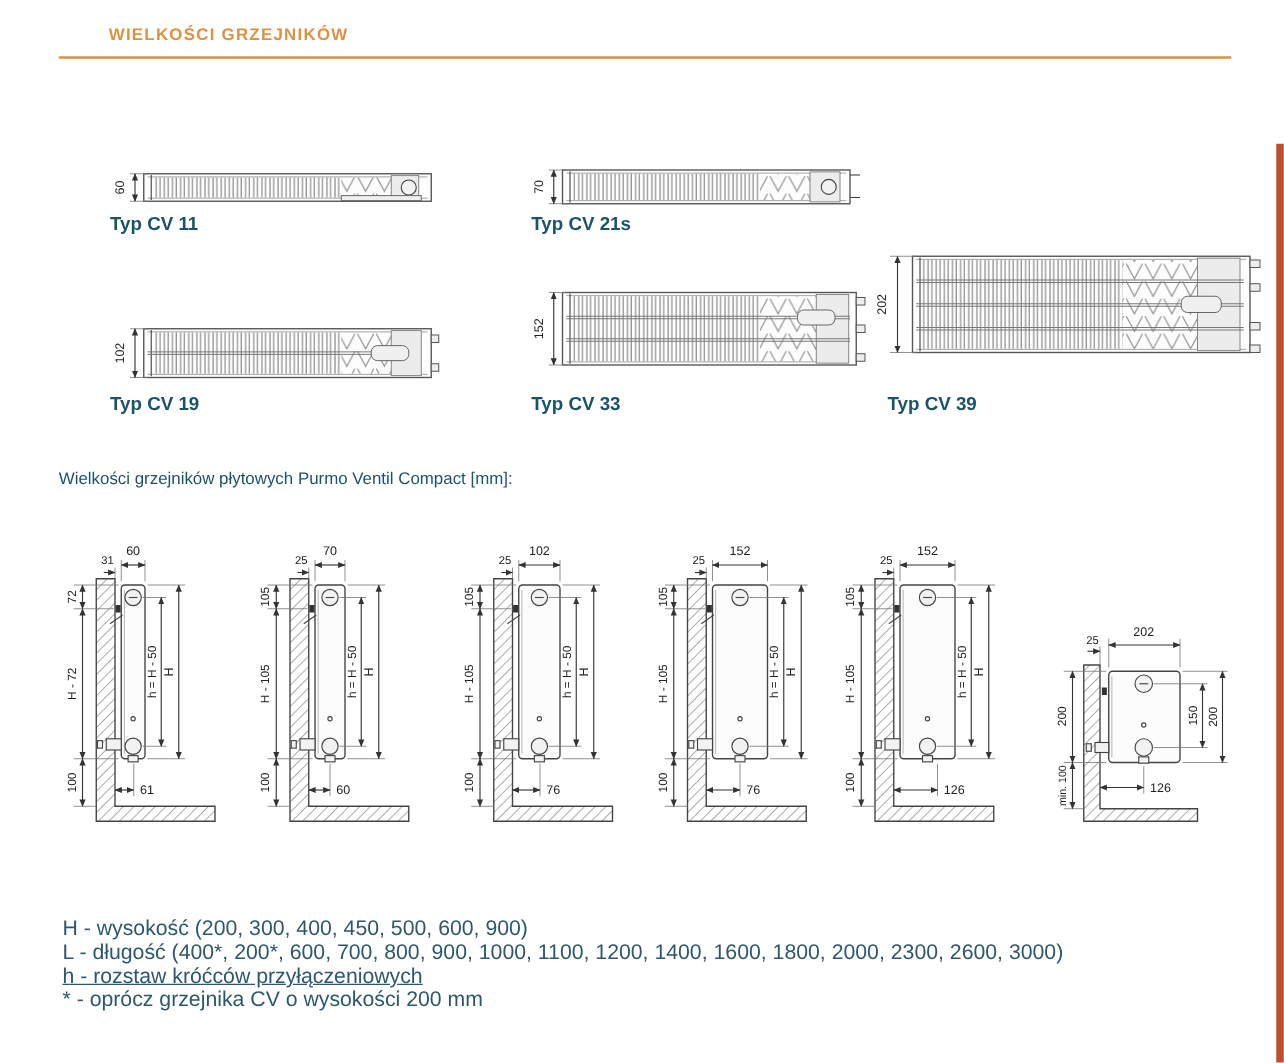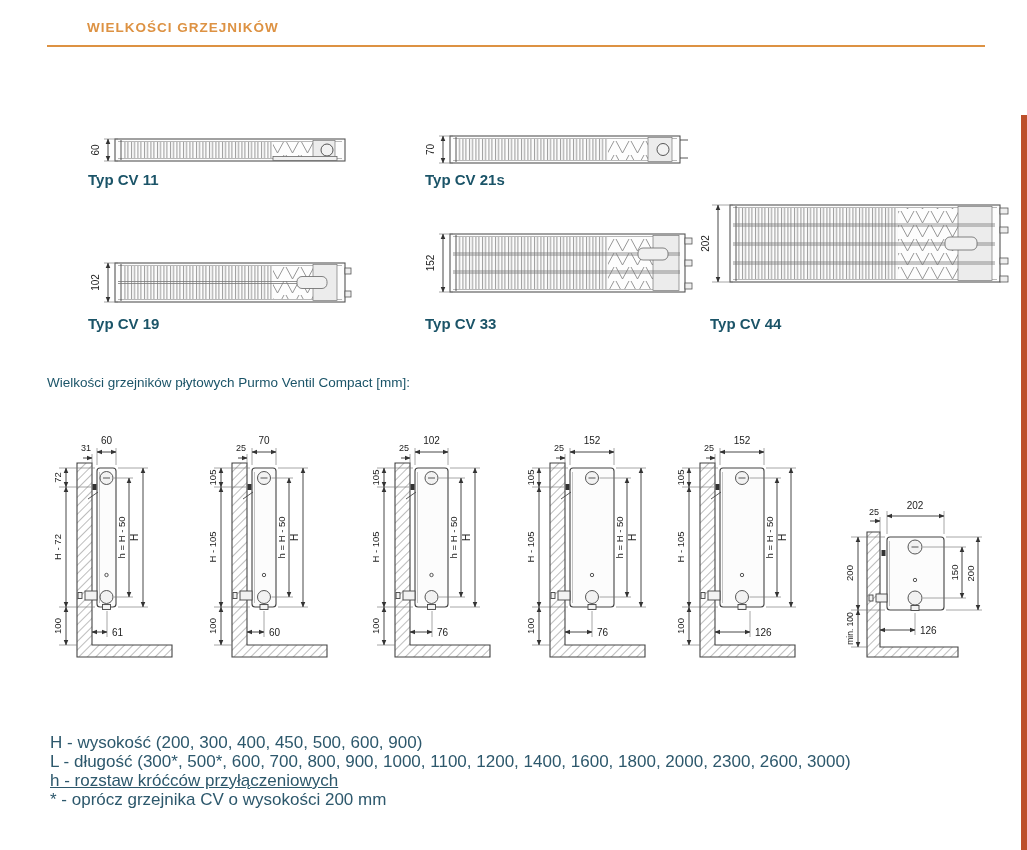--- a/index.html
+++ b/index.html
@@ -31,26 +31,26 @@
 <body>
 
 <div class="abs pgtitle">WIELKOŚCI GRZEJNIKÓW</div>
 <div class="abs rule"></div>
 <div class="abs edgebar"></div>
 
 <div class="abs typlabel" style="left:88px;top:171px;">Typ CV 11</div>
 <div class="abs typlabel" style="left:425px;top:171px;">Typ CV 21s</div>
 <div class="abs typlabel" style="left:88px;top:315px;">Typ CV 19</div>
 <div class="abs typlabel" style="left:425px;top:315px;">Typ CV 33</div>
-<div class="abs typlabel" style="left:710px;top:315px;">Typ CV 44</div>
+<div class="abs typlabel" style="left:710px;top:315px;">Typ CV 39</div>
 
 <div class="abs secheading">Wielkości grzejników płytowych Purmo Ventil Compact [mm]:</div>
 
 <div class="abs legend" style="top:733px;">H - wysokość (200, 300, 400, 450, 500, 600, 900)</div>
-<div class="abs legend" style="top:752px;">L - długość (300*, 500*, 600, 700, 800, 900, 1000, 1100, 1200, 1400, 1600, 1800, 2000, 2300, 2600, 3000)</div>
+<div class="abs legend" style="top:752px;">L - długość (400*, 200*, 600, 700, 800, 900, 1000, 1100, 1200, 1400, 1600, 1800, 2000, 2300, 2600, 3000)</div>
 <div class="abs legend" style="top:771px;text-decoration:underline;">h - rozstaw króćców przyłączeniowych</div>
 <div class="abs legend" style="top:790px;">* - oprócz grzejnika CV o wysokości 200 mm</div>
 
 <svg class="abs" style="left:0;top:0;" width="1027" height="850" viewBox="0 0 1027 850">
   <defs>
     <marker id="ar" viewBox="0 0 8 8" refX="7.5" refY="4" markerWidth="6.5" markerHeight="6.5" orient="auto-start-reverse">
       <path d="M0,0.6 L8,4 L0,7.4 Z" fill="#333"></path>
     </marker>
     <pattern id="ht" patternUnits="userSpaceOnUse" width="6" height="6" patternTransform="rotate(45)">
       <line x1="0" y1="0" x2="0" y2="6" stroke="#5a5a5a" stroke-width="0.8"></line>

